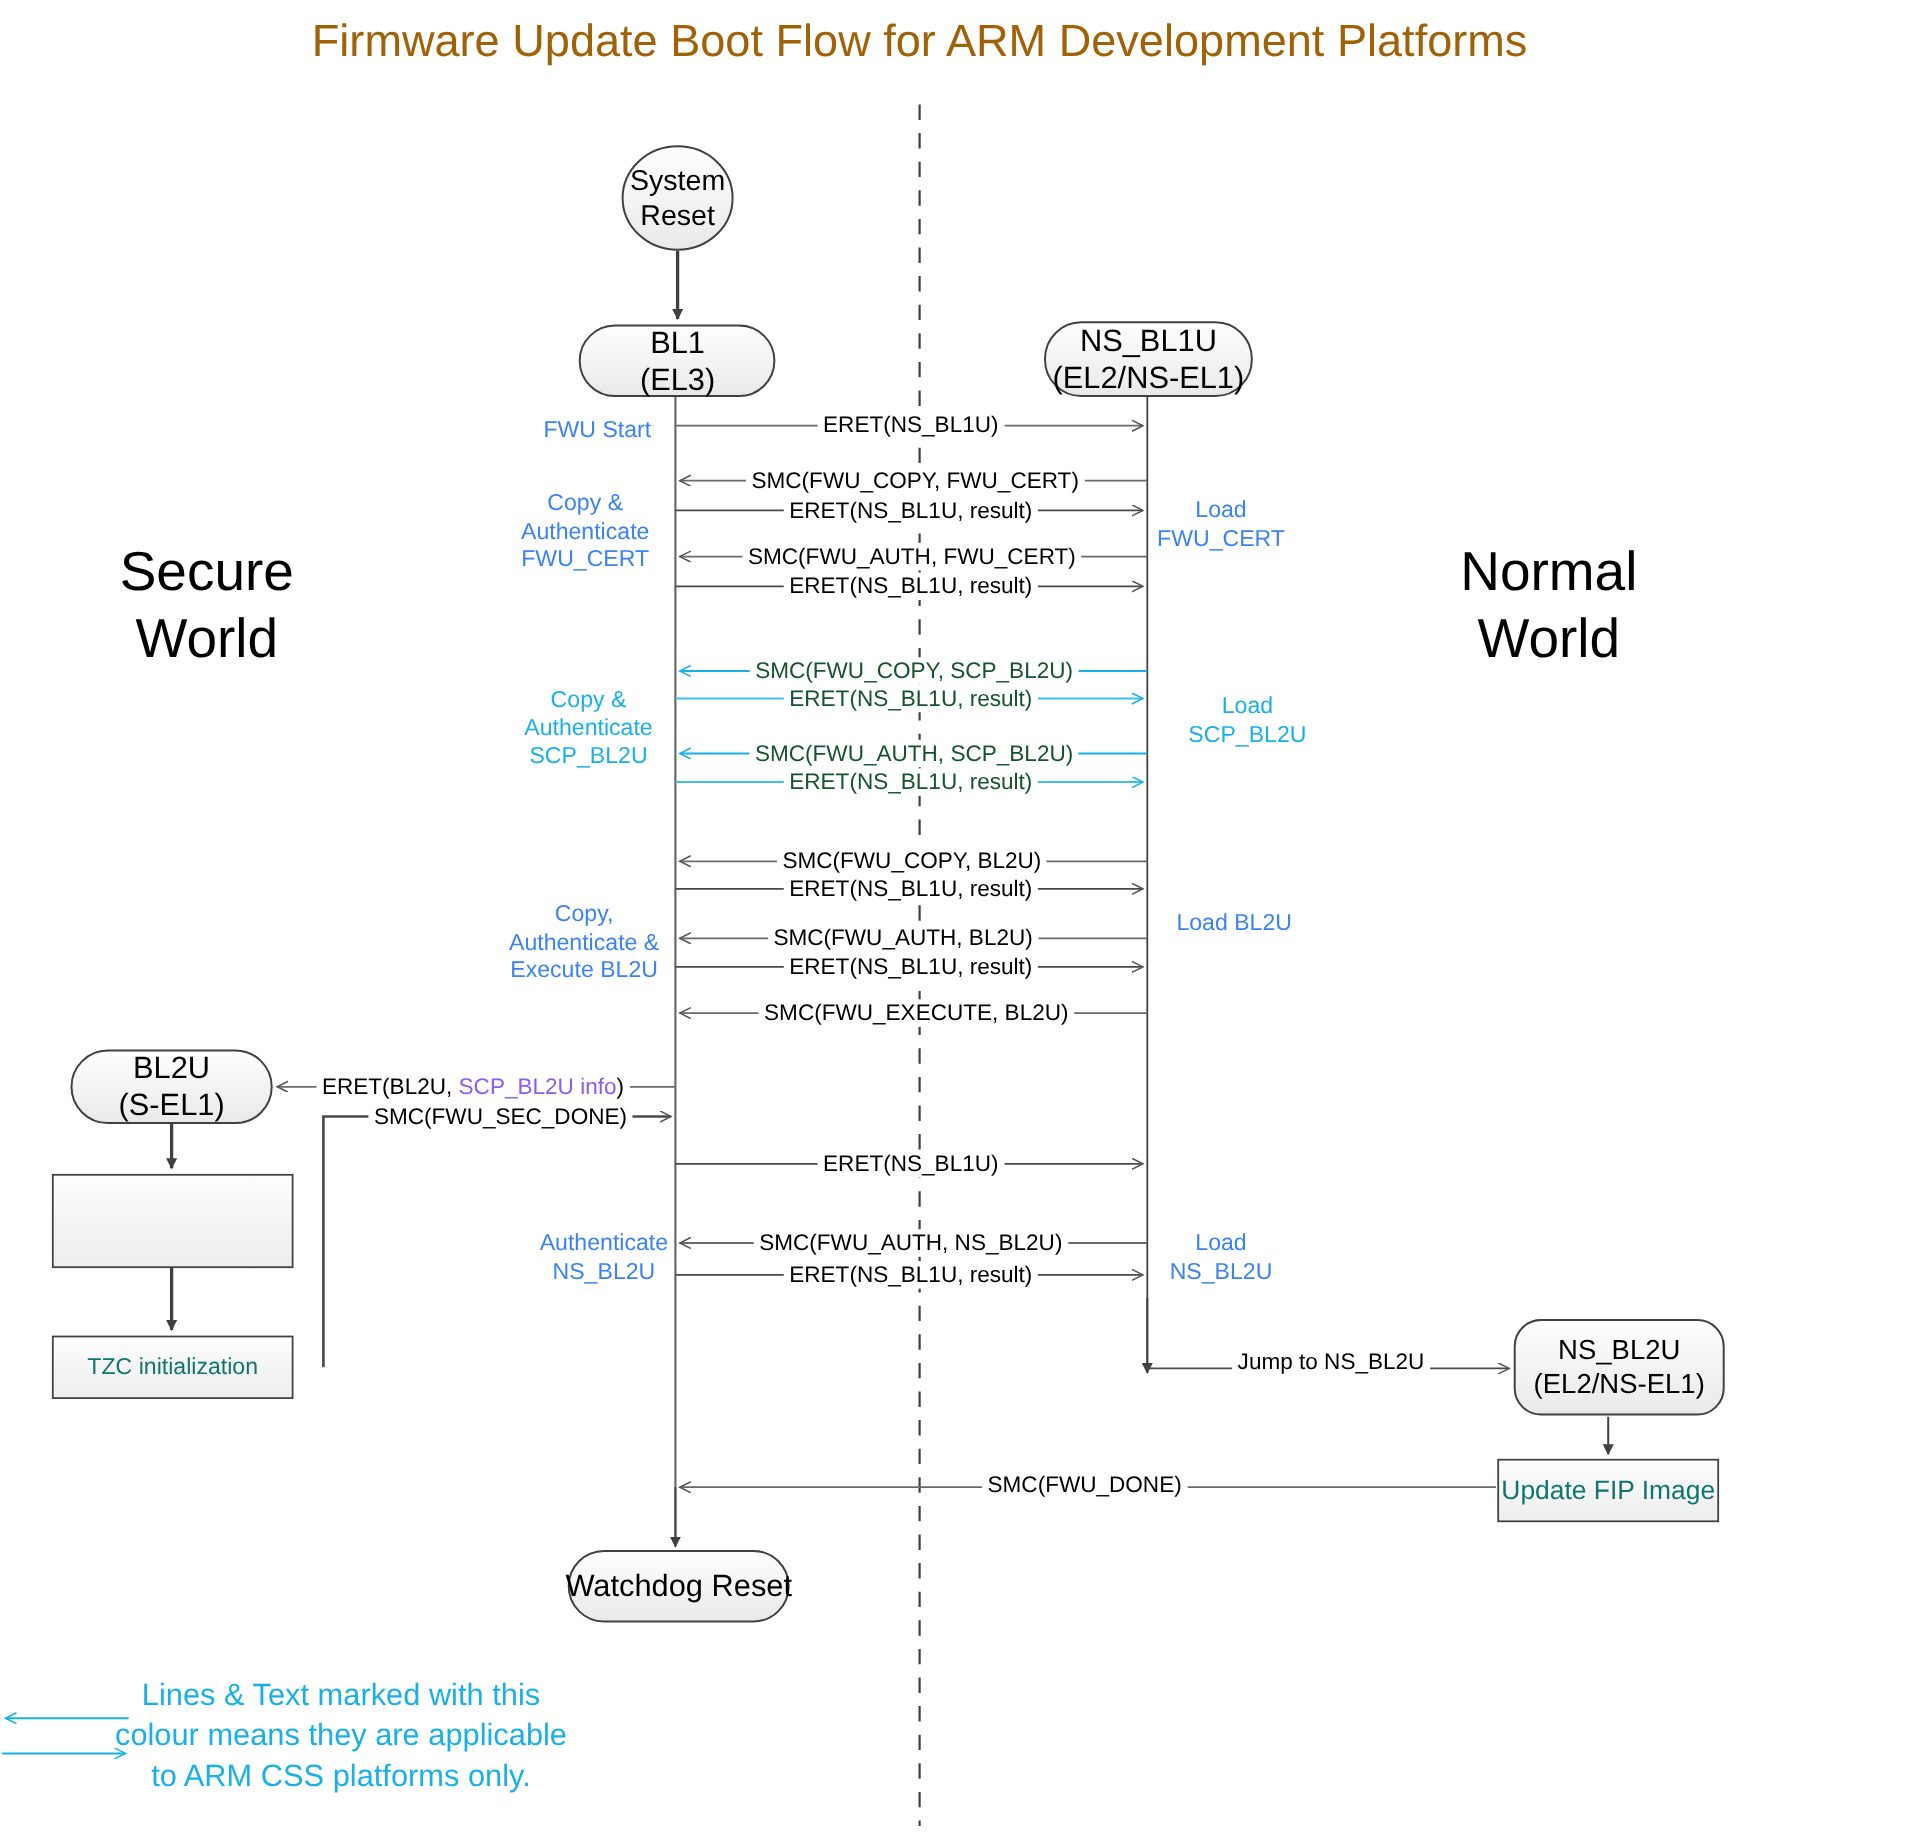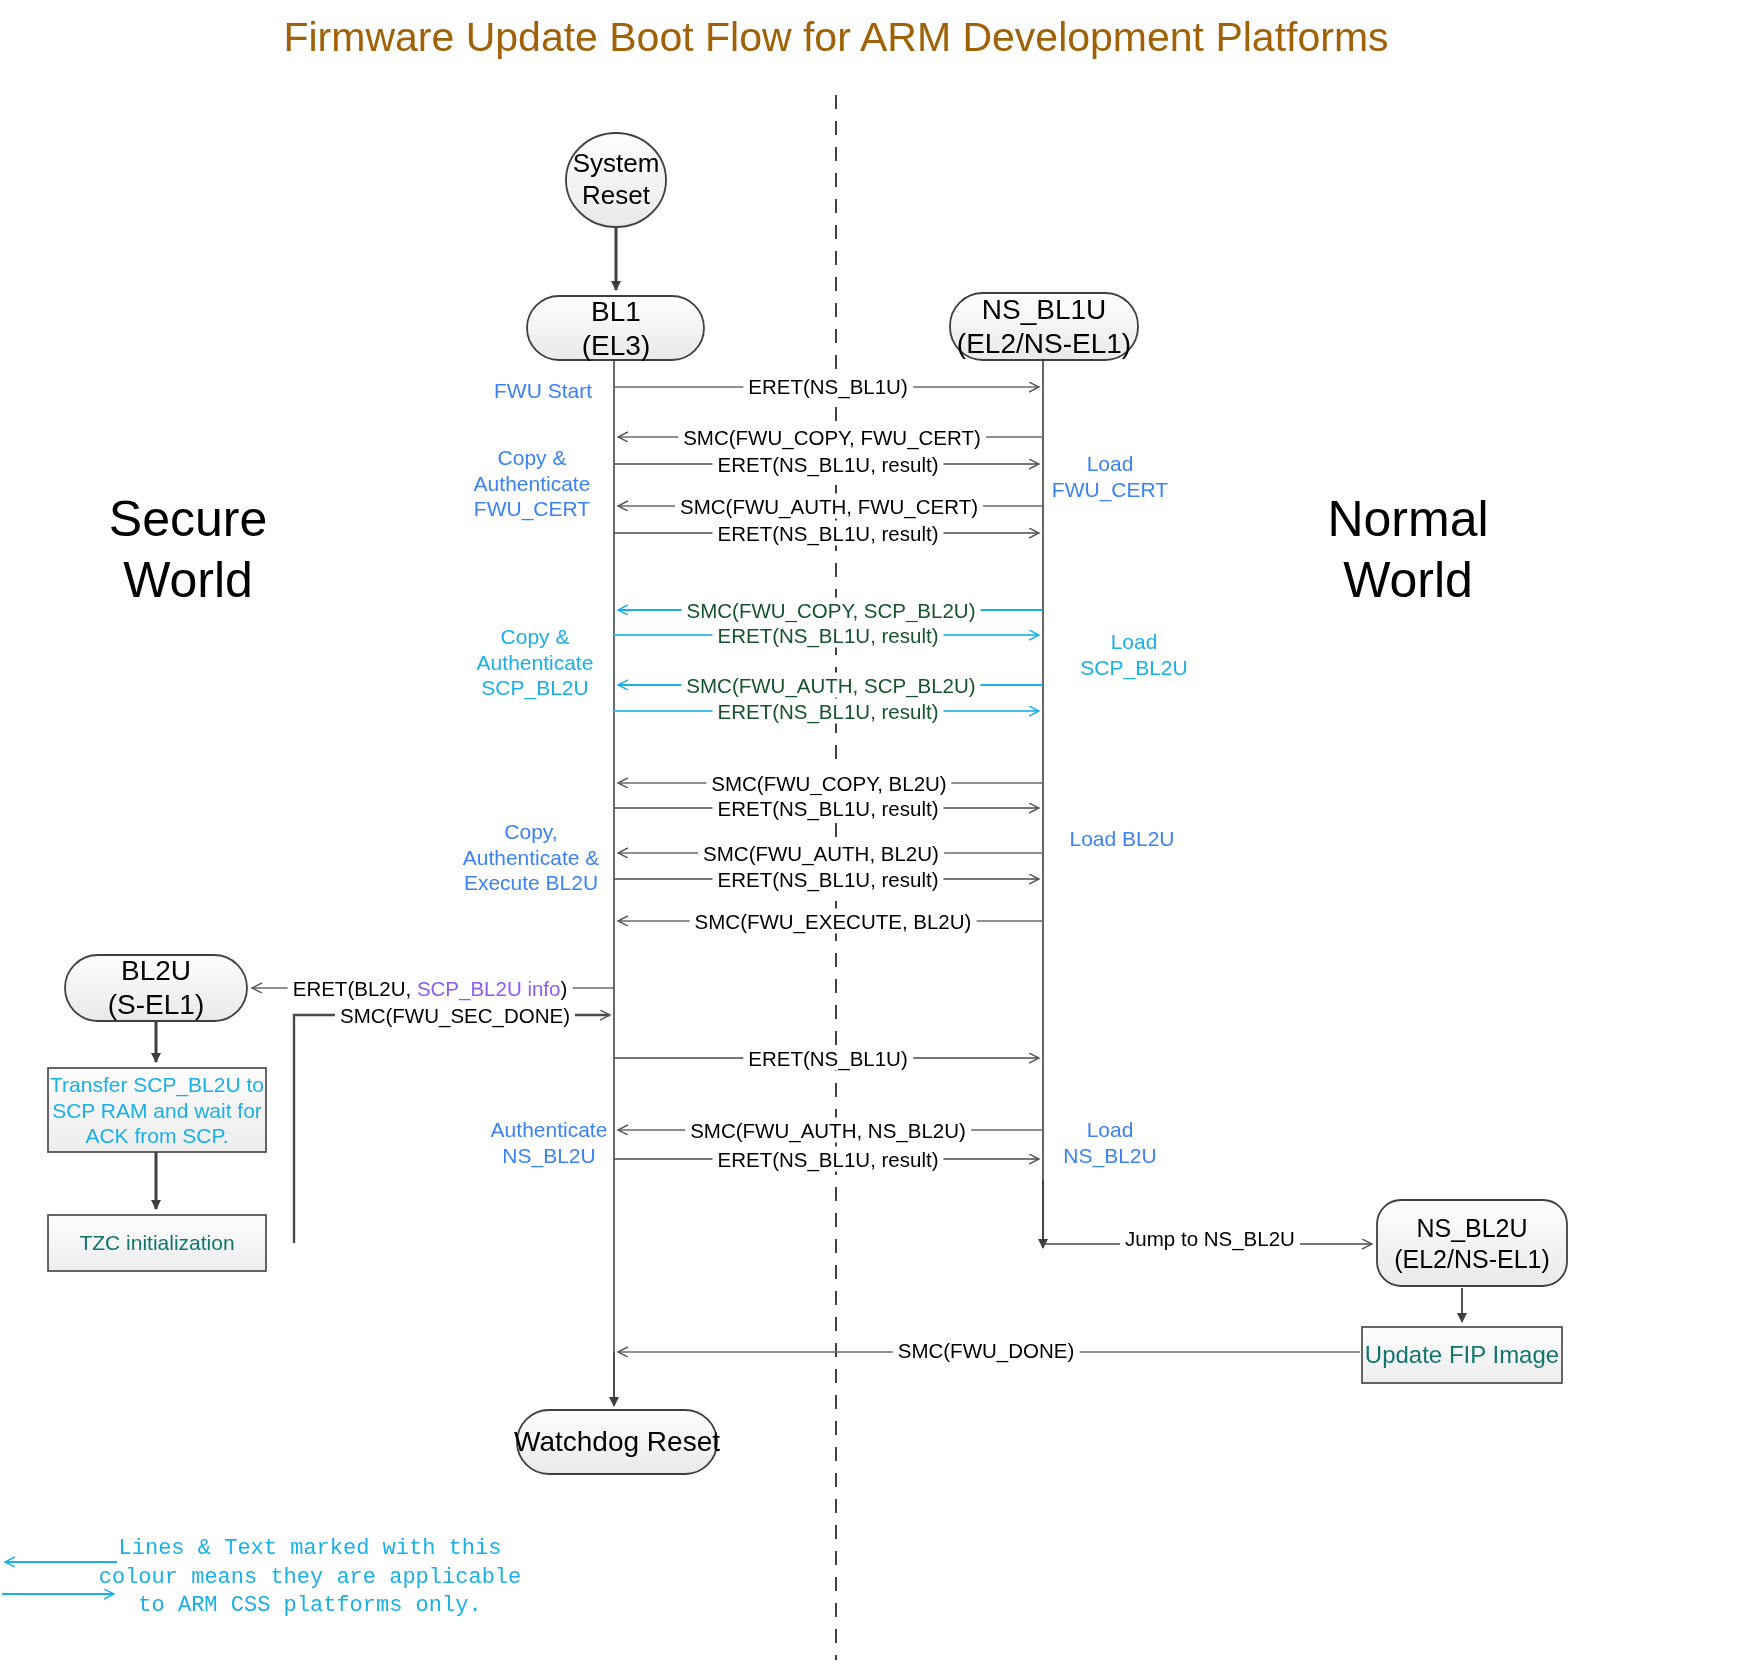--- a/index.html
+++ b/index.html
@@ -61,24 +61,23 @@
     color: #19b0e8;
   }
   .box-label {
     font-size: 21px;
     color: #0f766e;
   }
   .box-label.cyan {
     color: #19b0e8;
   }
   .legend-text {
-    font-size: 22px;
+    font-size: 28px;
     color: #19b0e8;
     line-height: 1.3;
-    font-family: Liberation Mono, monospace;
   }
   .inline-cyan { color: #8b5cf6; }
 </style>
 </head>
 <body>
 
 <div id="canvas">
 
   <svg id="svg-layer" viewBox="0 0 1749 1676">
     <defs>
@@ -181,23 +180,20 @@
   <div class="lbl node-label" style="left:616px; top:180px; font-size:26px;">System
 Reset</div>
   <div class="lbl node-label" style="left:616px; top:329px;">BL1
 (EL3)</div>
   <div class="lbl node-label" style="left:1044px; top:327px;">NS_BL1U
 (EL2/NS-EL1)</div>
   <div class="lbl node-label" style="left:156px; top:988px;text-align:center;">BL2U
 (S-EL1)</div>
   <div class="lbl node-label" style="left:1472px; top:1243px; font-size:25px;">NS_BL2U
 (EL2/NS-EL1)</div>
-  <div class="lbl box-label cyan" style="left:157px; top:1110px;">Transfer SCP_BL2U to
-SCP RAM and wait for
-ACK from SCP.</div>
   <div class="lbl box-label" style="left:157px; top:1243px;">TZC initialization</div>
   <div class="lbl box-label" style="left:1462px; top:1355px; font-size:24px;">Update FIP Image</div>
   <div class="lbl node-label" style="left:617px; top:1442px;">Watchdog Reset</div>
 
   <div class="lbl side-label" style="left:543px; top:391px;">FWU Start</div>
   <div class="lbl side-label" style="left:532px; top:483px;">Copy &amp;
 Authenticate
 FWU_CERT</div>
   <div class="lbl side-label" style="left:1110px; top:477px;">Load
 FWU_CERT</div>

